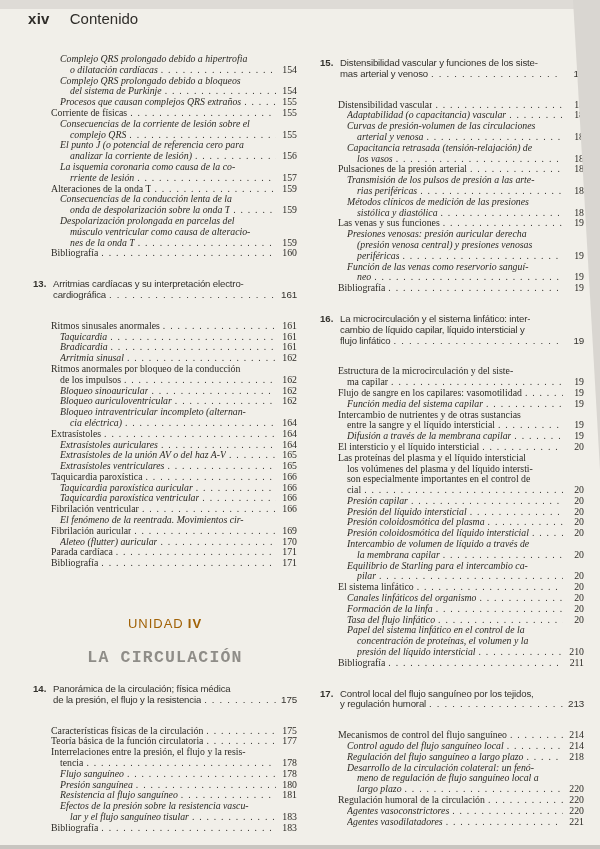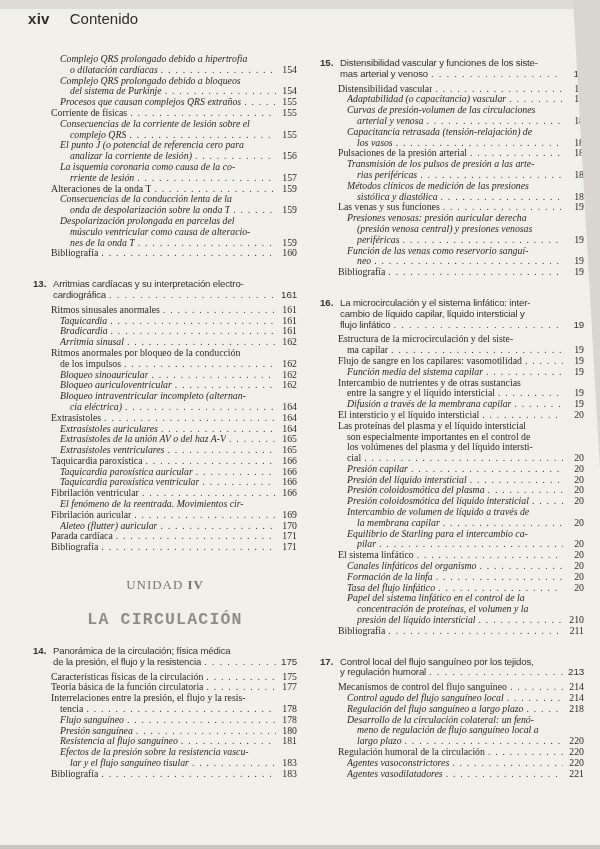--- a/index.html
+++ b/index.html
@@ -46,26 +46,26 @@
   
   .e-section .l-first{padding-left:18px;}
   .e-section .l-cont{padding-left:27px;}
   .e-sub{font-style:italic;}
   .e-sub .l-first{padding-left:27px;}
   .e-sub .l-cont{padding-left:37px;}
 
   .e-chapter{font-family:"Liberation Sans",sans-serif;color:#34322d;margin-top:20px;}
   .e-chapter .line{font-size:9.6px;letter-spacing:-0.15px;position:relative;padding-left:20px;}
   .e-chapter .ch-num{position:absolute;left:0;top:0;font-weight:bold;letter-spacing:0;}
-  .e-chapter + .e-section{margin-top:4px;}
+  .e-chapter + .e-section{margin-top:20px;}
 
   
   .unit{
-    text-align:center;margin-top:24px;
-    font-family:Liberation Serif, serif;font-size:13px;color:#737373;letter-spacing:1px;
+    text-align:center;margin-top:47px;
+    font-family:Liberation Sans, sans-serif;font-size:13px;color:#a16207;letter-spacing:1px;
   }
   .unit .unit-num{font-weight:bold;margin-left:4px;}
   .unit-title{
     text-align:center;margin-top:17px;
     font-family:Liberation Mono, monospace;font-weight:bold;font-size:16.5px;
     color:#8f8d88;letter-spacing:1.2px;
   }
   .unit-title + .e-chapter{margin-top:17px;}
 </style>
 </head>
@@ -524,22 +524,22 @@
     </div>
     <div class="entry e-section e-cut">
       <div class="line l-first lastline">
         <span class="txt">El intersticio y el líquido intersticial</span>
         <span class="dots"></span>
         <span class="pg">20</span>
       </div>
     </div>
     <div class="entry e-section e-cut">
       <div class="line l-first"><span class="txt">Las proteínas del plasma y el líquido intersticial</span></div>
+      <div class="line l-cont"><span class="txt">los volúmenes del plasma y del líquido intersti-</span></div>
       <div class="line l-cont"><span class="txt">son especialmente importantes en el control de</span></div>
-      <div class="line l-cont"><span class="txt">los volúmenes del plasma y del líquido intersti-</span></div>
       <div class="line l-cont lastline">
         <span class="txt">cial</span>
         <span class="dots"></span>
         <span class="pg">20</span>
       </div>
     </div>
     <div class="entry e-sub e-cut">
       <div class="line l-first lastline">
         <span class="txt">Presión capilar</span>
         <span class="dots"></span>

